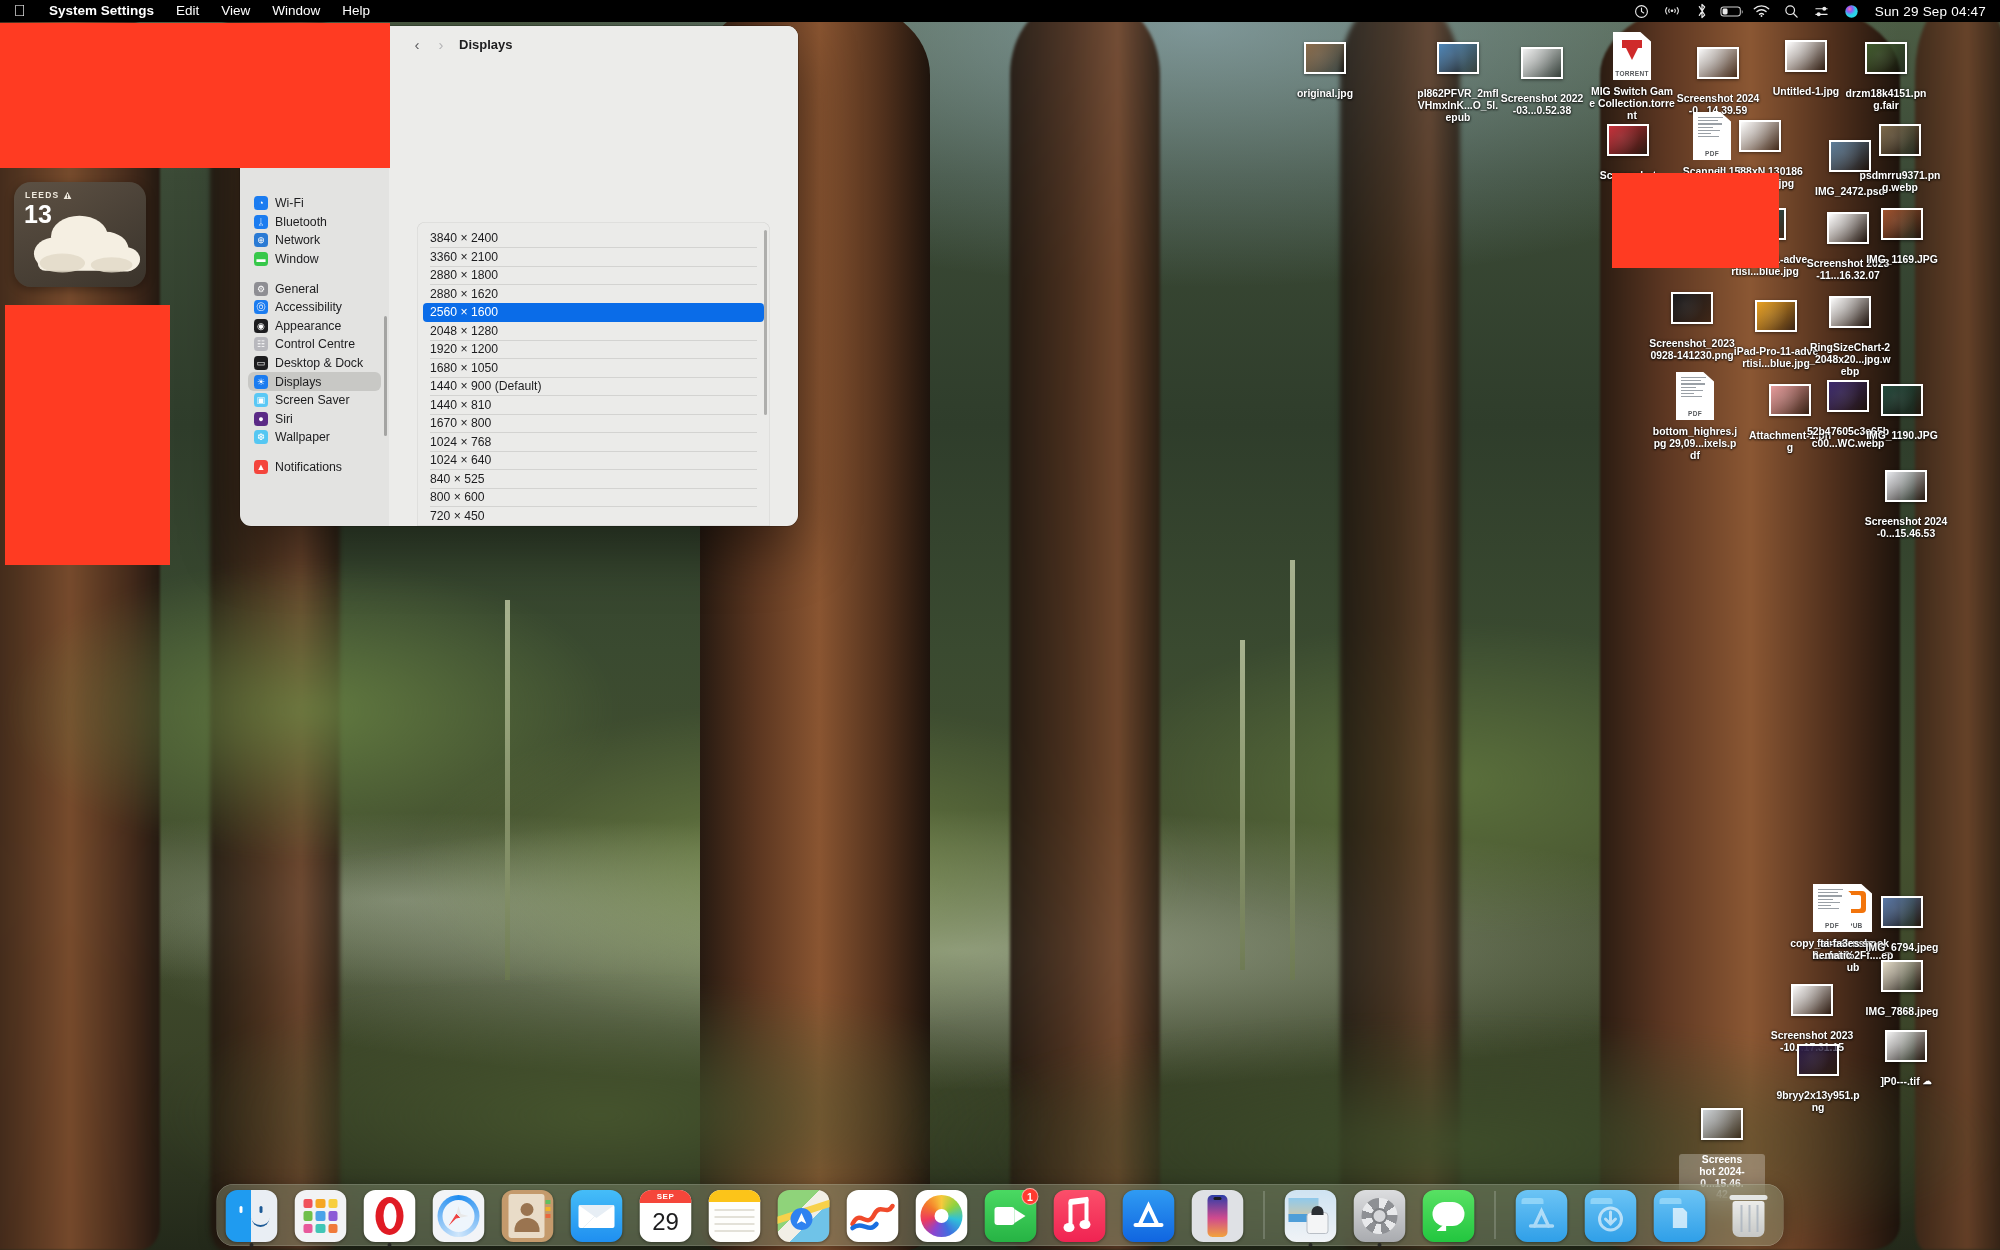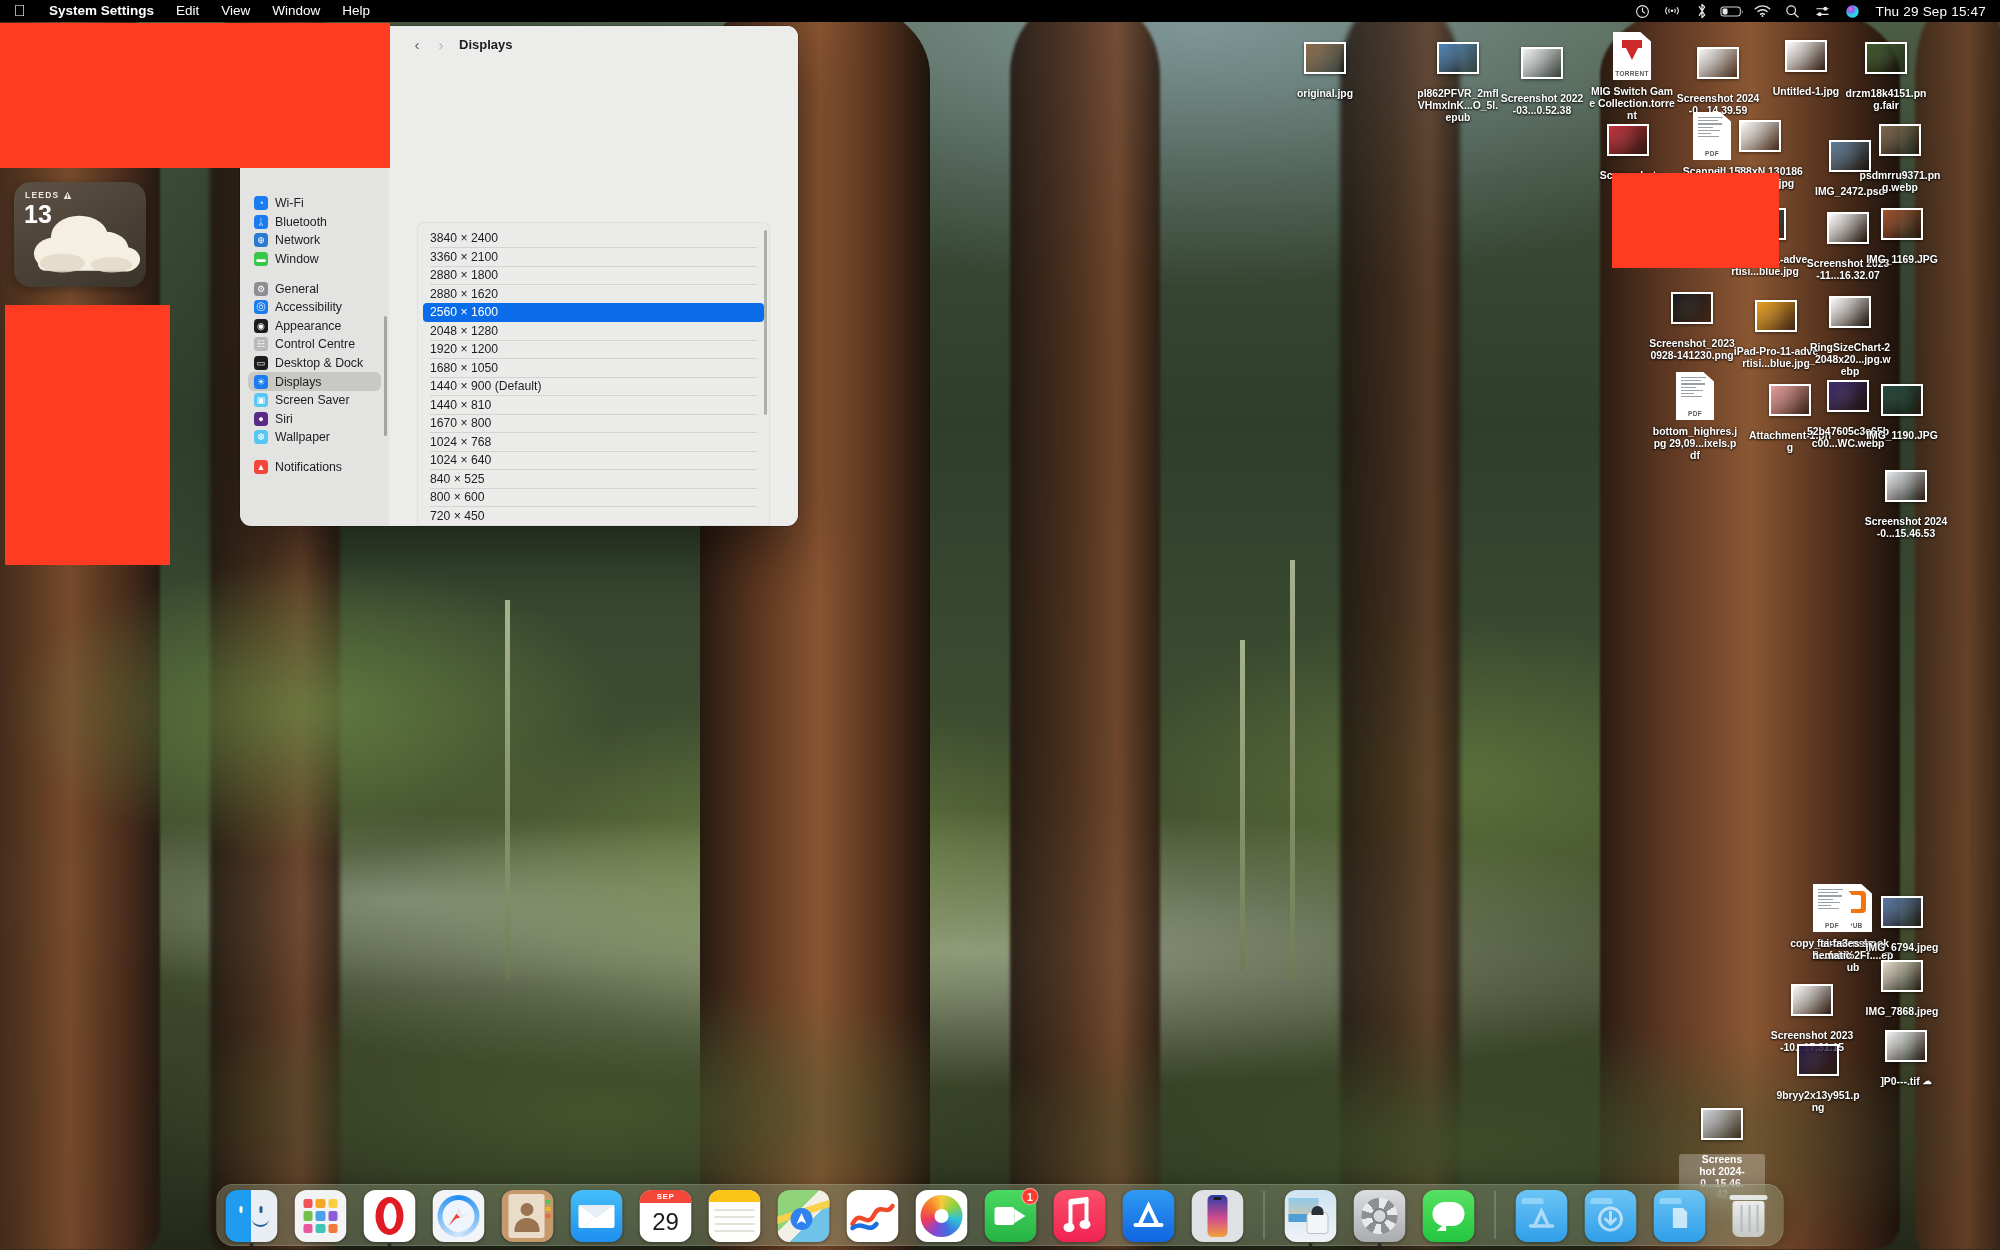--- a/index.html
+++ b/index.html
@@ -786,21 +786,21 @@
           <defs>
             <radialGradient id="sg" cx="35%" cy="30%">
               <stop offset="0%" stop-color="#ff6fae"></stop>
               <stop offset="45%" stop-color="#8d5cf6"></stop>
               <stop offset="100%" stop-color="#2ad4e8"></stop>
             </radialGradient>
           </defs>
           <circle cx="8" cy="8" r="6.6" fill="url(#sg)"></circle>
         </svg>
     </div>
-    <div class="clock">Thu 29 Sep  15:47</div>
+    <div class="clock">Sun 29 Sep  04:47</div>
   </div>
 </div>
 
 <div id="dock">
     <div class="dock-item" title="Finder">
       <div class="dock-icon">
         <div style="position:absolute;inset:0;background:linear-gradient(90deg,#1f9bf0 0 50%,#e9eef4 50% 100%)"></div>
         <div style="position:absolute;left:26px;top:28px;width:18px;height:9px;border-bottom:2px solid #1d5a96;border-radius:0 0 9px 9px"></div>
         <div style="position:absolute;left:14px;top:16px;width:3px;height:7px;background:#fff;border-radius:2px"></div>
         <div style="position:absolute;left:34px;top:16px;width:3px;height:7px;background:#1d5a96;border-radius:2px"></div>

